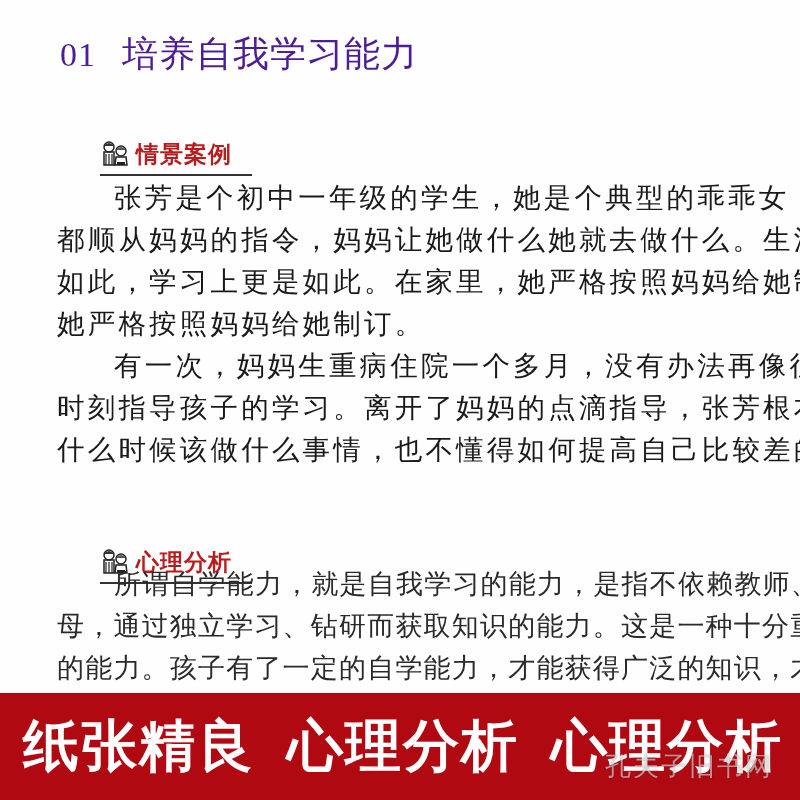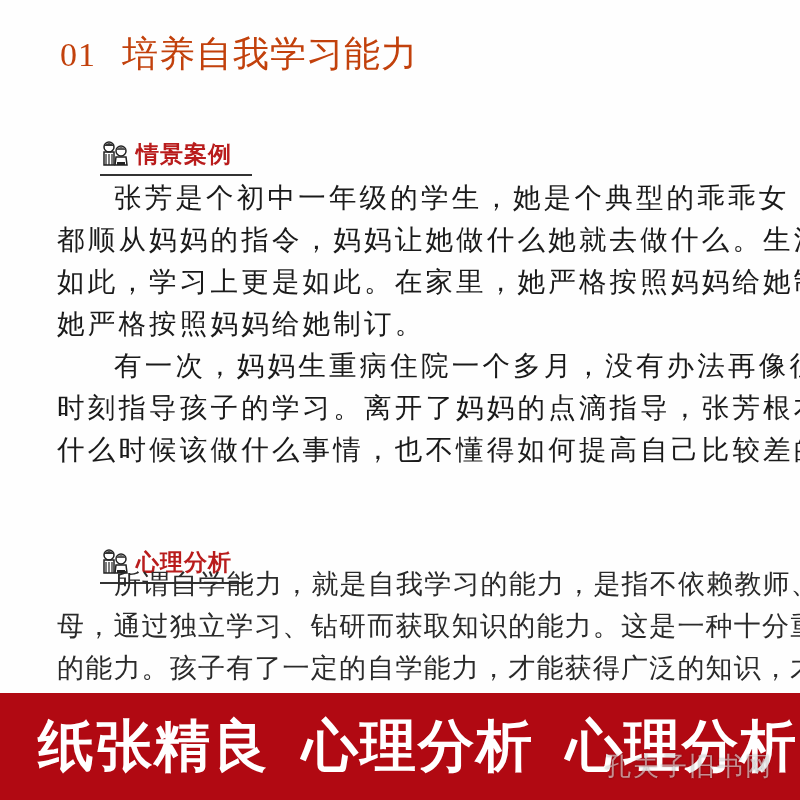--- a/index.html
+++ b/index.html
@@ -19,21 +19,21 @@
       left: 0; top: 0;
       width: 800px; height: 693px;
       background: #fefefe;
     }
     .chapter-title {
       position: absolute;
       left: 60px;
       top: 30px;
       font-size: 36px;
       line-height: 48px;
-      color: #c2410c;
+      color: #4c1d95;
       white-space: nowrap;
       letter-spacing: 1px;
     }
     .chapter-num {
       font-family: "Liberation Serif", serif;
       font-size: 34px;
       margin-right: 26px;
     }
     .section-head {
       position: absolute;
@@ -77,21 +77,21 @@
     }
     .banner {
       position: absolute;
       left: 0;
       top: 693px;
       width: 800px;
       height: 107px;
       background: #b10912;
       display: flex;
       align-items: center;
-      justify-content: space-between;
+      justify-content: center;
       padding-left: 38px;
     }
     .banner-item {
       font-family: "DejaVu Sans", "Liberation Sans", sans-serif;
       font-weight: bold;
       font-size: 56px;
       color: #ffffff;
       letter-spacing: 2px;
       margin-right: 32px;
       white-space: nowrap;

